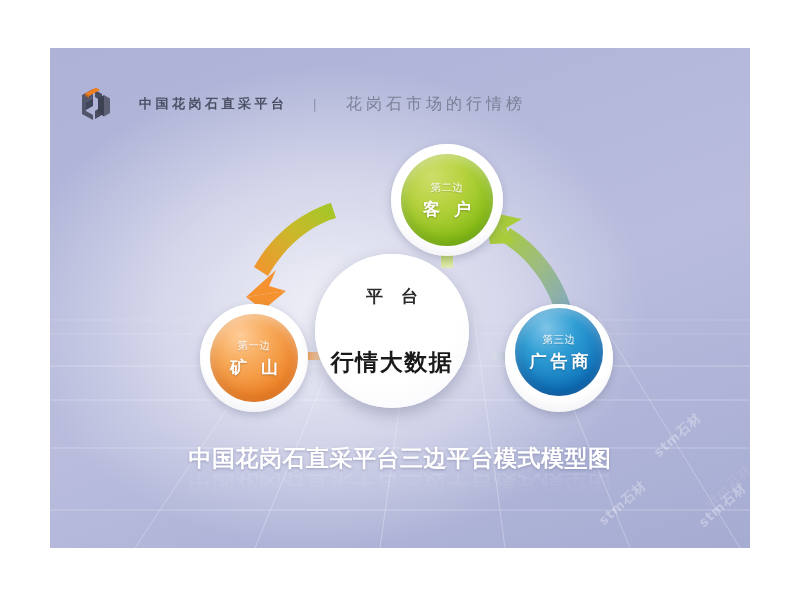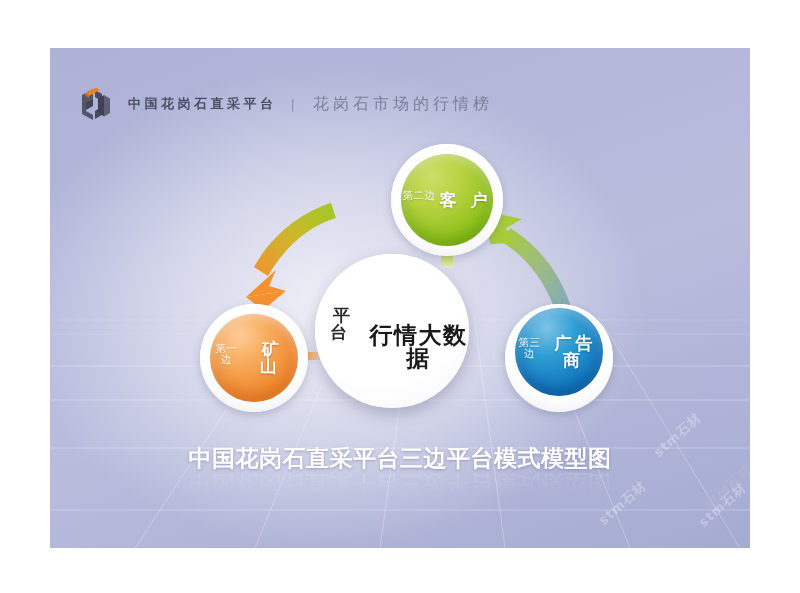--- a/index.html
+++ b/index.html
@@ -40,21 +40,21 @@
   }
   .grid-layer svg { display:block; width:100%; height:100%; }
 
   
   #header {
     position: absolute;
     left: 26px;
     top: 36px;
     display: flex;
     align-items: center;
-    gap: 12px;
+    gap: 23px;
   }
   .logo-wrap {
     width: 40px; height: 40px;
     position: relative;
   }
   .logo-wrap svg { display:block; }
   .brand-title {
     font-size: 13px;
     font-weight: bold;
     color: #4a4f63;
@@ -77,21 +77,21 @@
   #diagram {
     position: absolute;
     left: 0; top: 0;
     width: 700px; height: 500px;
   }
 
   .node {
     position: absolute;
     border-radius: 50%;
     display: flex;
-    flex-direction: row;
+    flex-direction: column;
     align-items: center;
     justify-content: center;
     text-align: center;
   }
   .ring {
     position: absolute;
     border-radius: 50%;
     background: radial-gradient(circle at 50% 38%, #ffffff 62%, #f2f2f6 82%, #e4e4ee 100%);
     box-shadow: 0 3px 9px rgba(80,85,120,0.28), inset 0 1px 2px rgba(255,255,255,0.9);
   }

